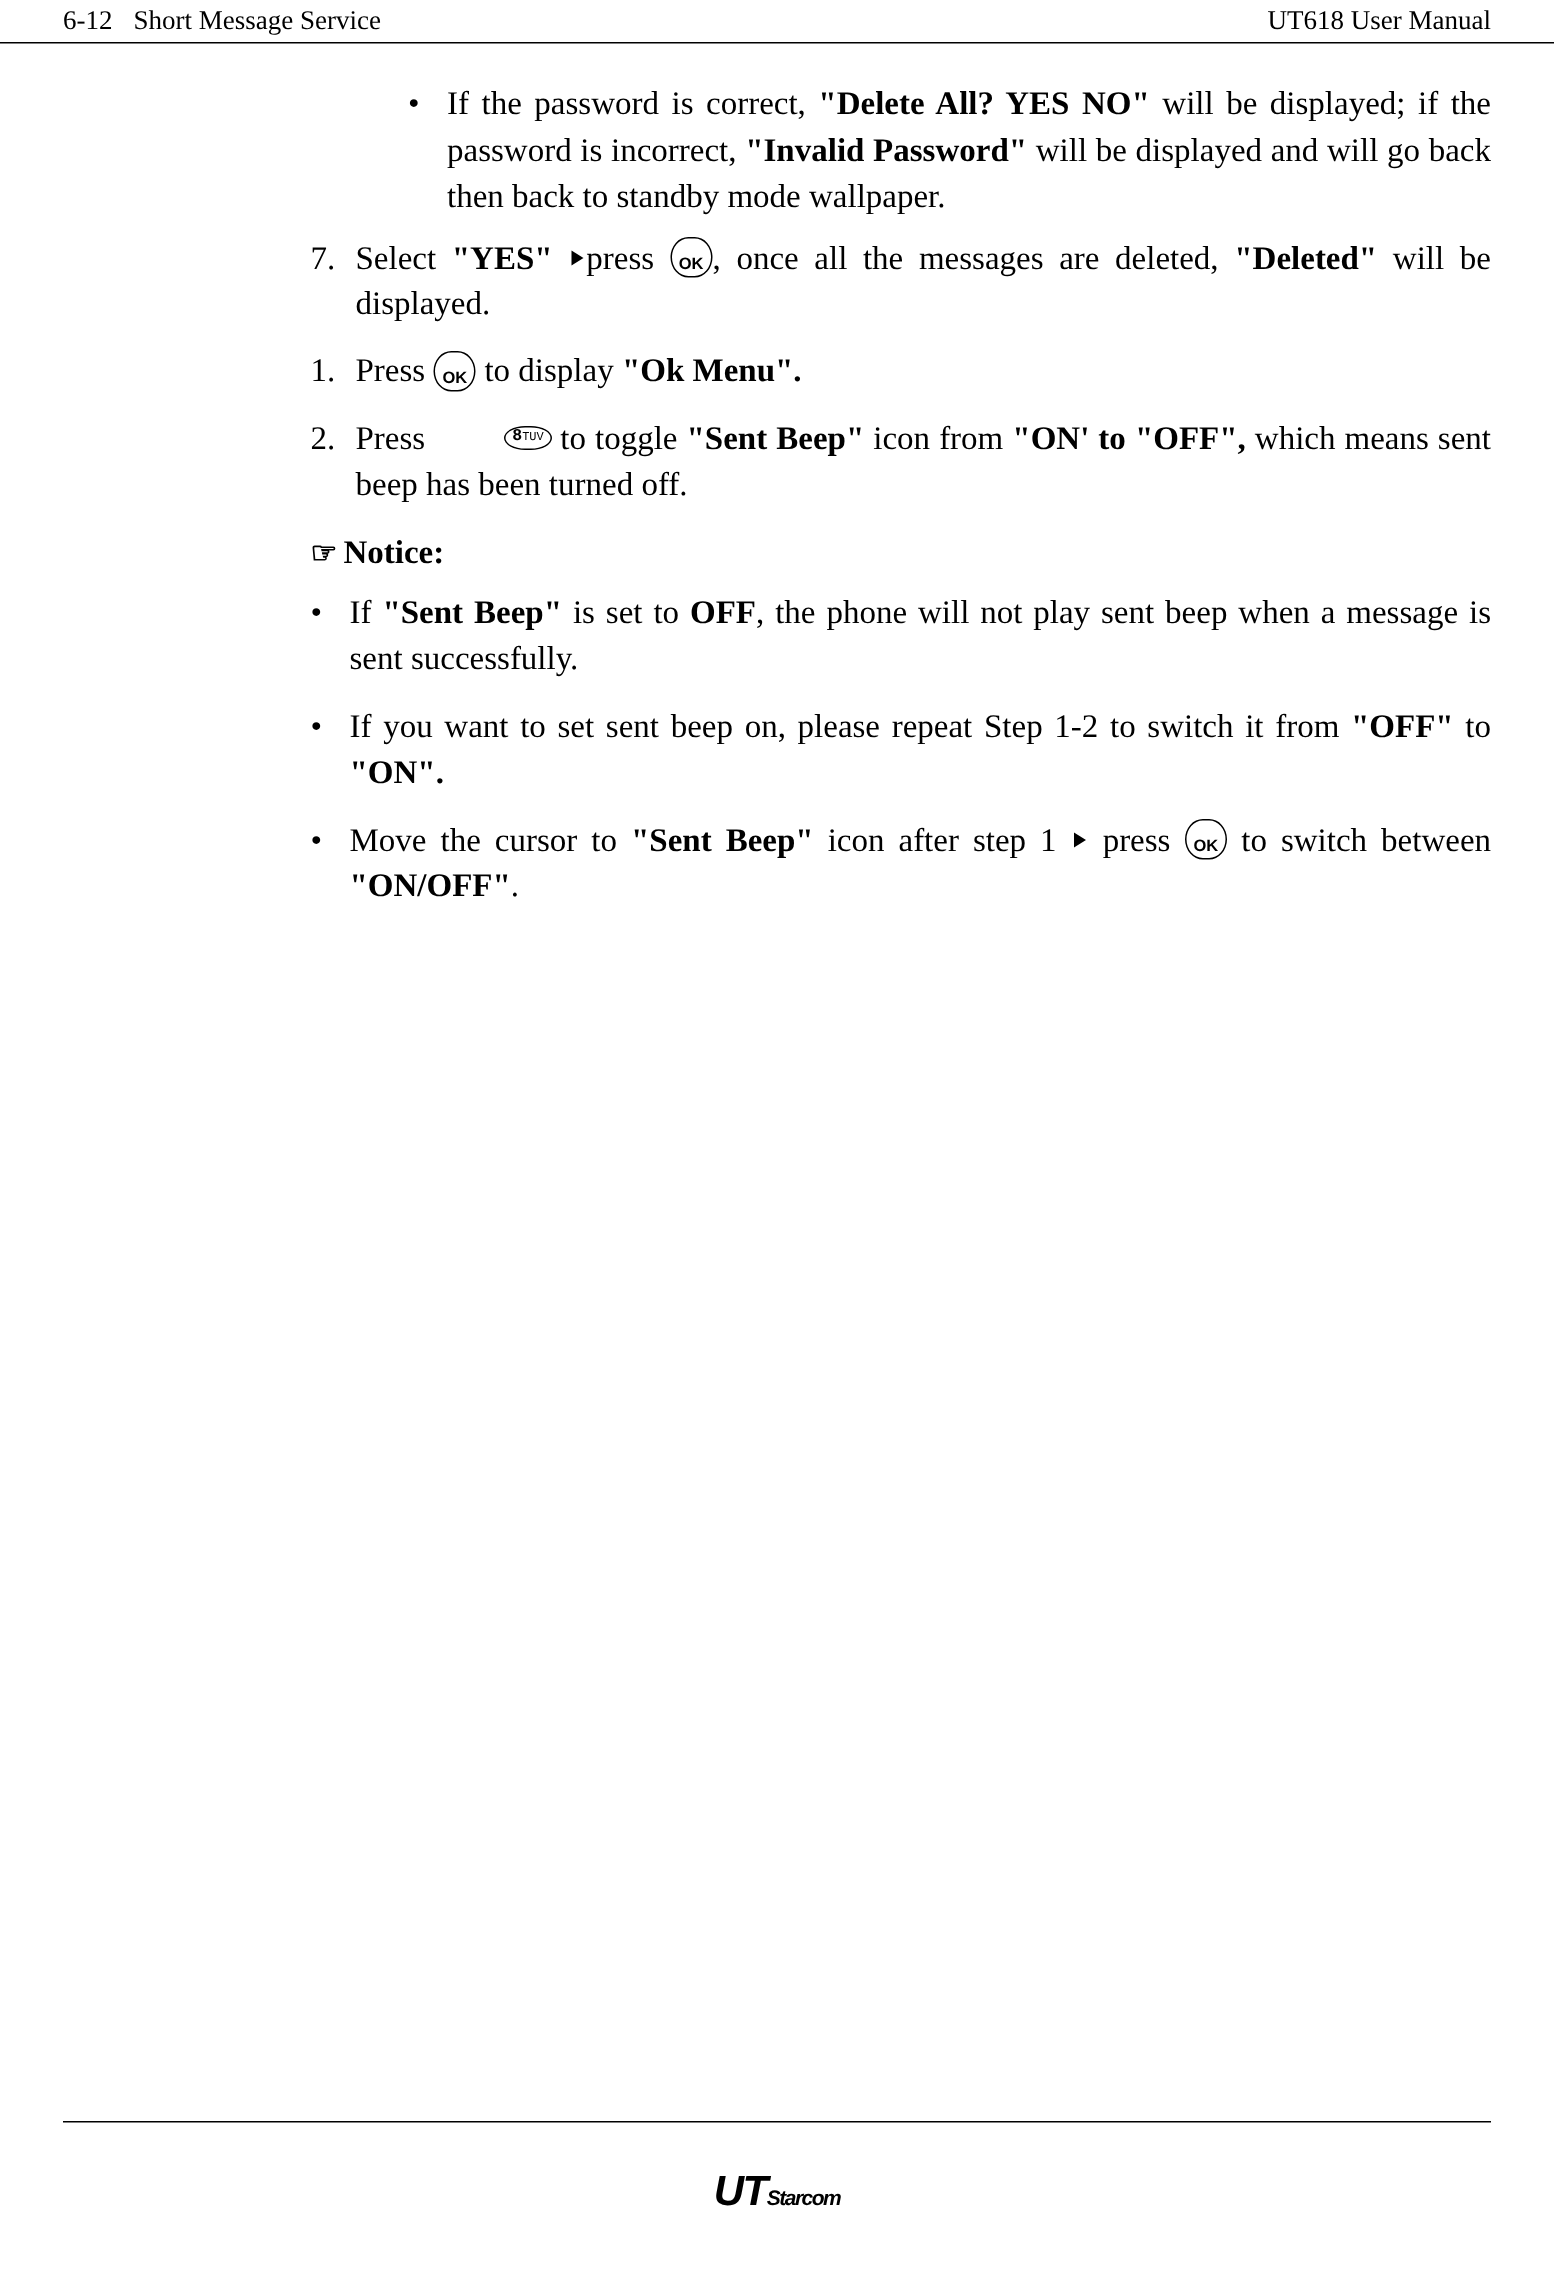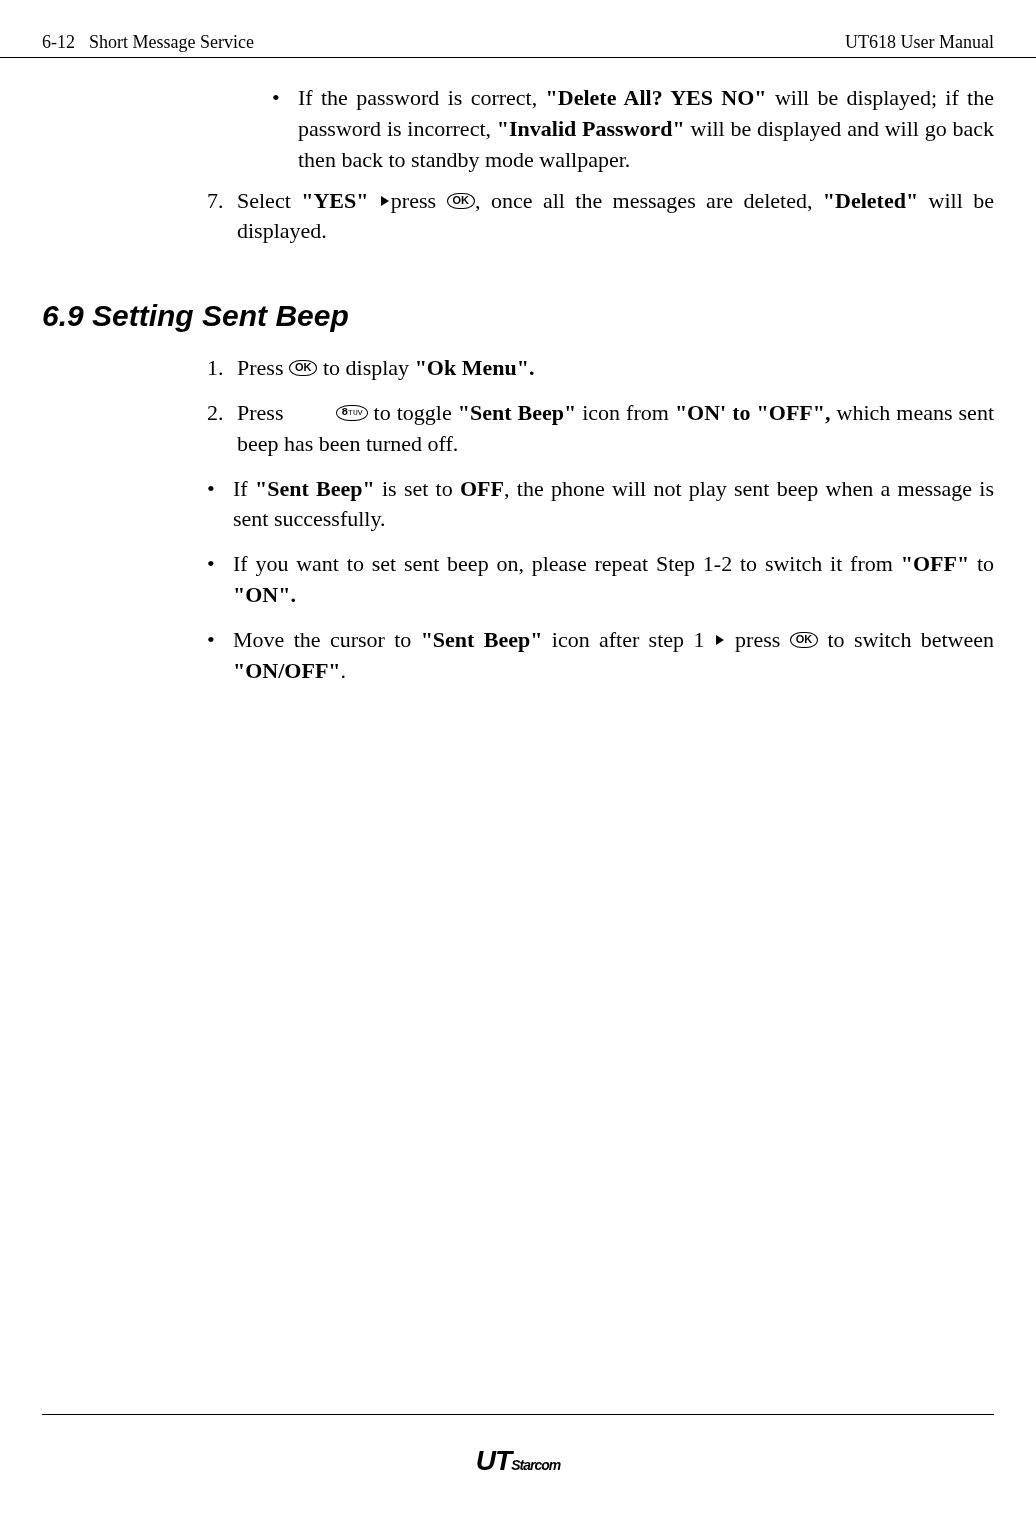--- a/index.html
+++ b/index.html
@@ -12,24 +12,23 @@
       width: 1036px;
       height: 1518px;
       background: white;
       position: relative;
       font-size: 22px;
       line-height: 1.4;
     }
     .header {
       display: flex;
       justify-content: space-between;
-      padding: 14px 42px 2px 42px;
+      padding: 1px 42px 2px 42px;
       border-bottom: 1px solid #000;
       font-size: 18px;
-      margin-top: 16px;
     }
     .header-left {
       display: flex;
       gap: 14px;
     }
     .content {
       padding: 14px 42px 0 42px;
     }
     .bullet-item {
       margin-left: 230px;
@@ -72,21 +71,21 @@
     }
     .bold {
       font-weight: bold;
     }
     .ok-button {
       display: inline-block;
       border: 1.5px solid #000;
       border-radius: 50% / 60%;
       font-size: 11px;
       font-weight: bold;
-      padding: 1px 5px 2px 5px;
+      padding: 12px 5px 2px 5px;
       vertical-align: middle;
       line-height: 1;
       font-family: Arial, sans-serif;
       position: relative;
       top: -2px;
     }
     .key-button {
       display: inline-block;
       border: 1.5px solid #000;
       border-radius: 50% / 55%;
@@ -176,33 +175,35 @@
   <div class="bullet-item">
     <span>If the password is correct, </span><span class="bold">"Delete All? YES NO"</span><span> will be displayed; if the password is incorrect, </span><span class="bold">"Invalid Password"</span><span> will be displayed and will go back then back to standby mode wallpaper.</span>
   </div>
 
   <div class="numbered-item">
     <span class="num">7.</span>
     <span>Select </span><span class="bold">"YES"</span>
     <span class="triangle"></span><span>press </span><span class="ok-button">OK</span><span>, once all the messages are deleted, </span><span class="bold">"Deleted"</span><span> will be displayed.</span>
   </div>
 
-  <div class="section-title">6.9   Setting Sent Beep</div>
 
 
   <div class="numbered-item">
     <span class="num">1.</span>
     <span>Press </span><span class="ok-button">OK</span><span> to display </span><span class="bold">"Ok Menu".</span>
   </div>
 
   <div class="numbered-item">
     <span class="num">2.</span>
     <span>Press </span><span class="key-button"><span>8</span><span class="small-tuv">TUV</span></span><span> to toggle </span><span class="bold">"Sent Beep"</span><span> icon from </span><span class="bold">"ON' to "OFF",</span><span> which means sent beep has been turned off.</span>
   </div>
 
+  <div class="notice-label">
+    <span class="point-finger">☞</span><span>Notice:</span>
+  </div>
 
   <div class="bullet-item-2">
     <span>If </span><span class="bold">"Sent Beep"</span><span> is set to </span><span class="bold">OFF</span><span>, the phone will not play sent beep when a message is sent successfully.</span>
   </div>
 
 
   <div class="bullet-item-2">
     <span>If you want to set sent beep on, please repeat Step 1-2 to switch it from </span><span class="bold">"OFF"</span><span> to </span><span class="bold">"ON".</span>
   </div>
 

